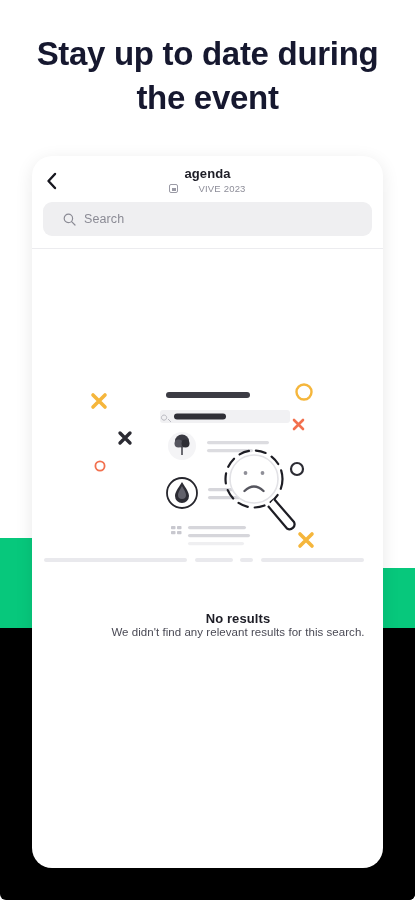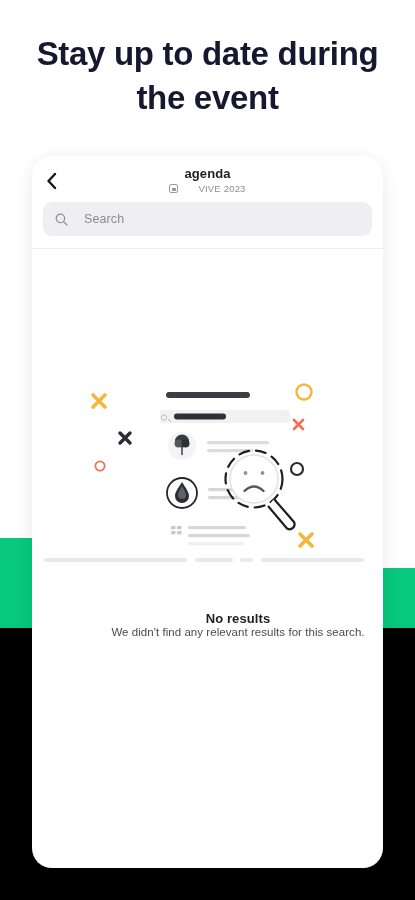--- a/index.html
+++ b/index.html
@@ -11,20 +11,21 @@
     font-family: "Liberation Sans", sans-serif;
     -webkit-font-smoothing: antialiased;
   }
 
   #stage {
     position: relative;
     width: 415px;
     height: 900px;
     overflow: hidden;
     background: #ffffff;
+    border-radius: 6px;
   }
 
   
   .bg-white {
     position: absolute;
     left: 0; top: 0;
     width: 415px; height: 900px;
     background: #ffffff;
   }
   .bg-green-left {
@@ -149,25 +150,25 @@
     line-height: 11px;
   }
 
   
   .search-wrap {
     padding: 0 11px 12px 11px;
   }
   .search-field {
     display: flex;
     align-items: center;
-    gap: 16px;
+    gap: 8px;
     height: 34px;
     background: #efeff1;
     border-radius: 9px;
-    padding: 0 12px;
+    padding: 0 20px;
     cursor: text;
   }
   .search-icon svg { display: block; }
   .search-placeholder {
     font-size: 12.5px;
     color: #8b8b95;
     letter-spacing: 0.1px;
   }
   .header-divider {
     height: 1px;

